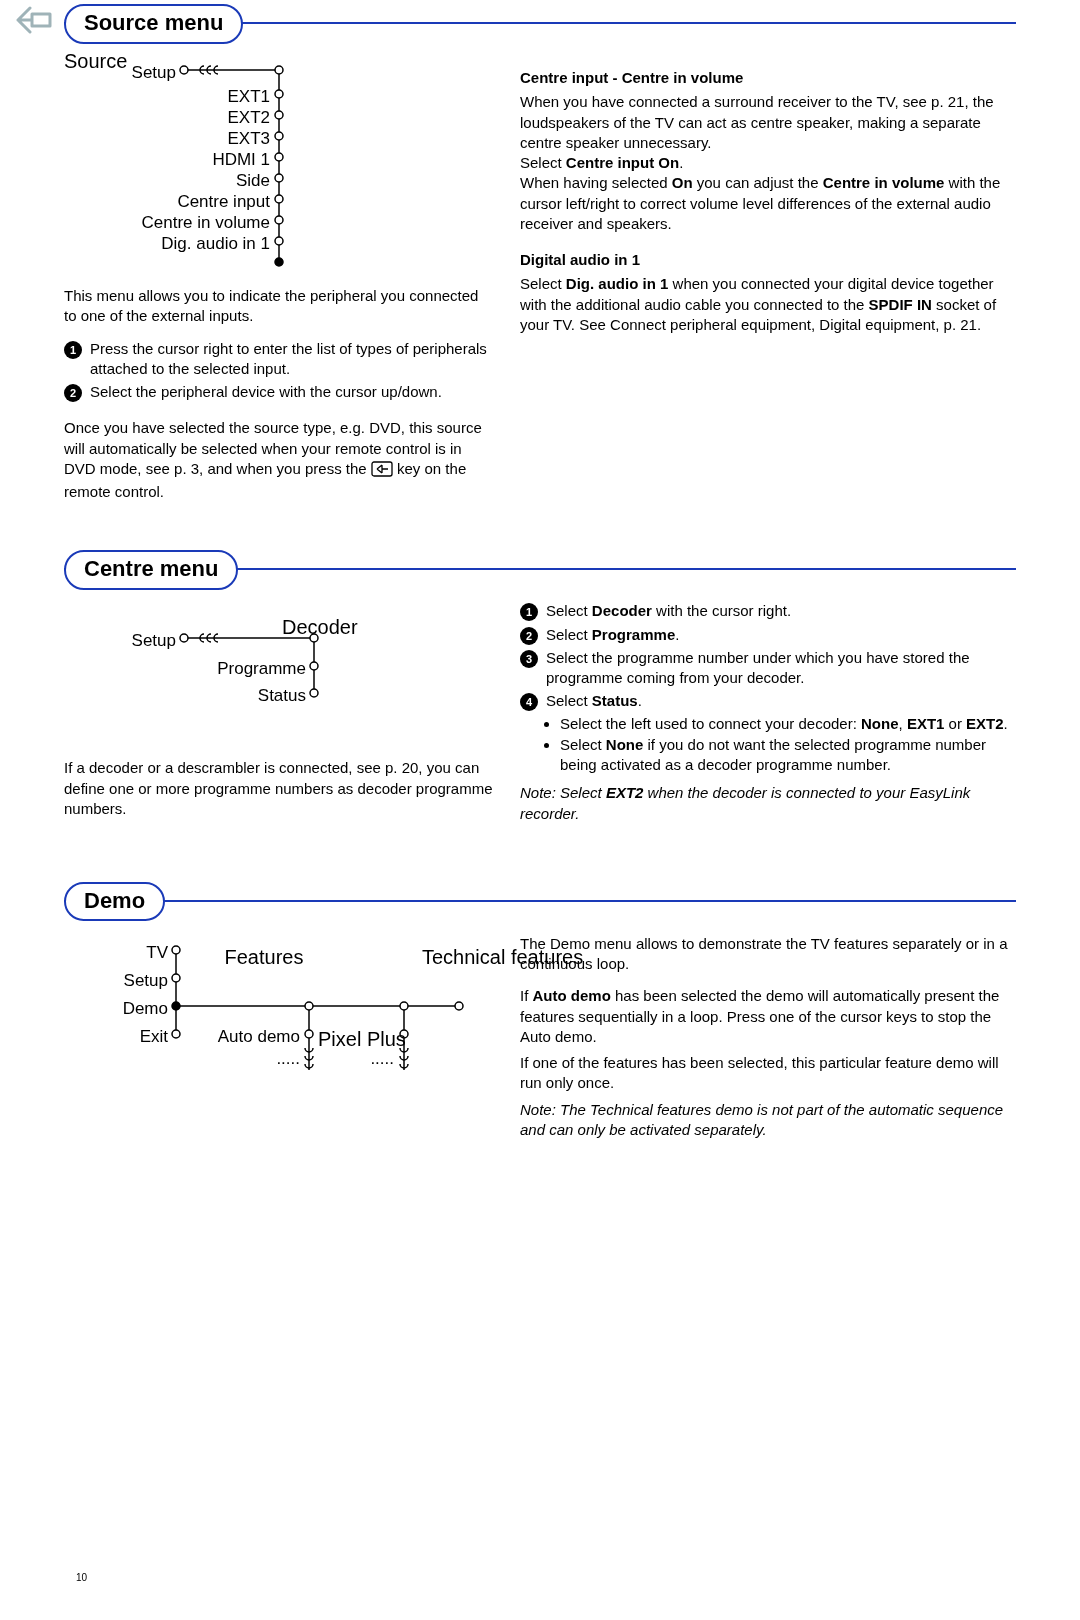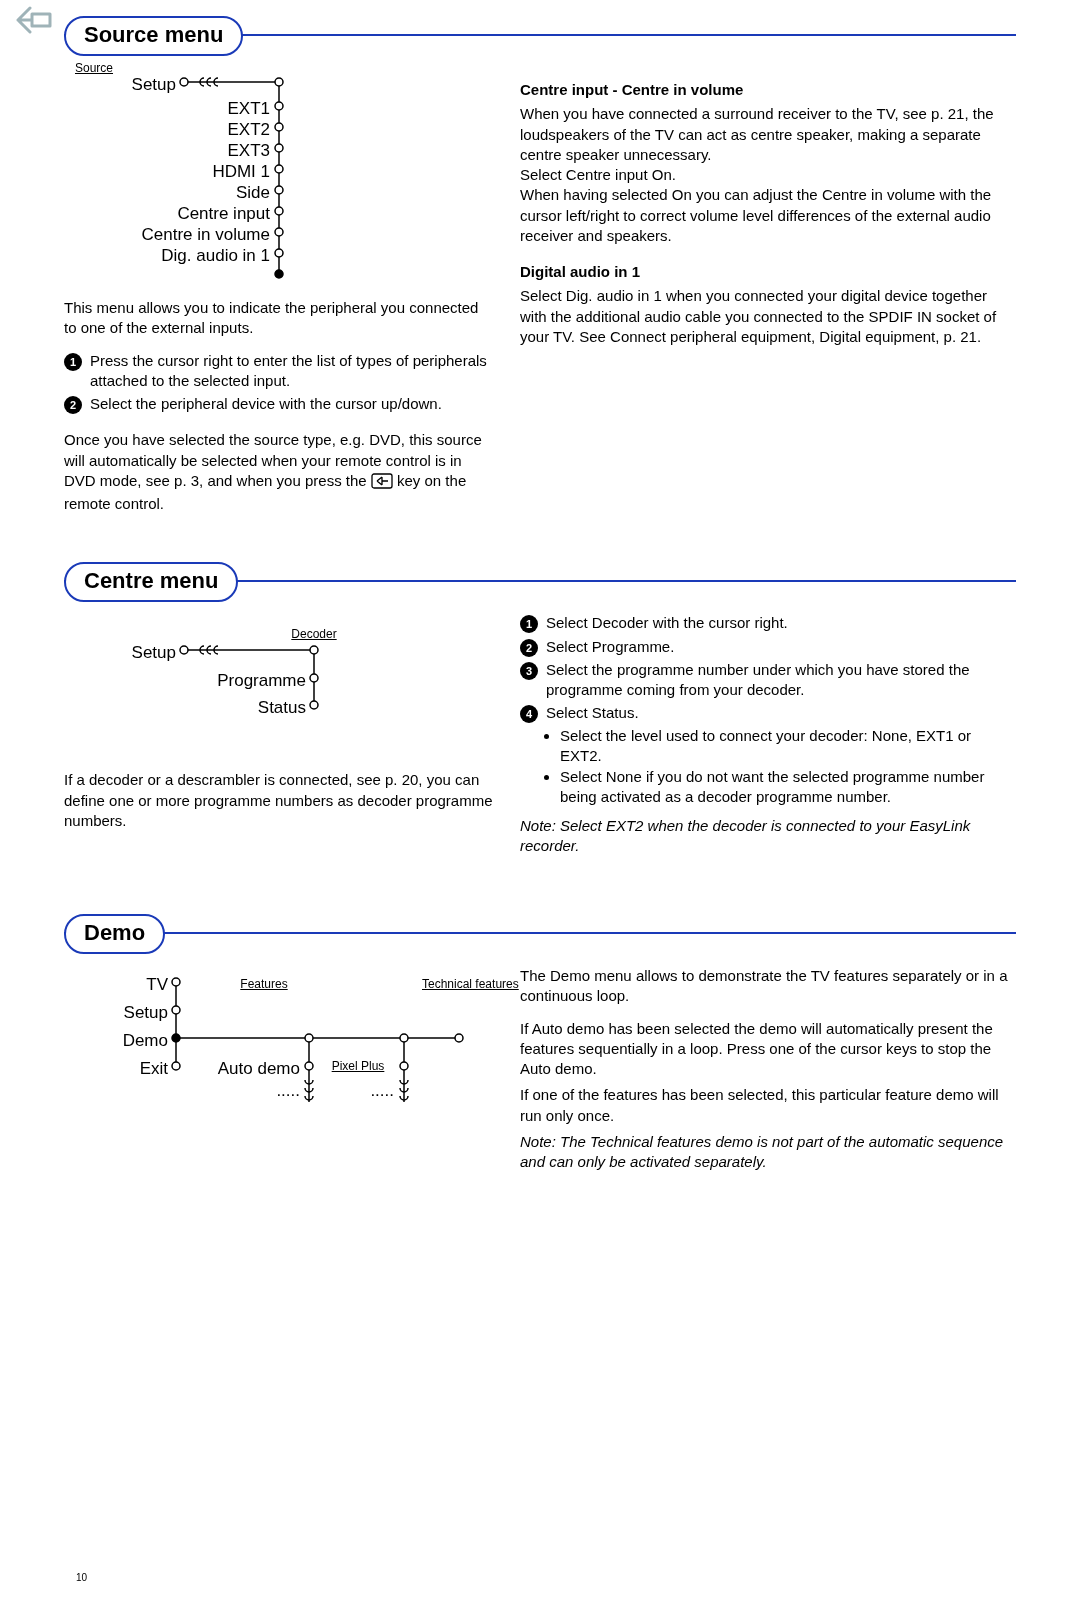--- a/index.html
+++ b/index.html
@@ -8,21 +8,21 @@
     font-size: 15px;
     line-height: 1.35;
     color: #000;
     background: #fff;
   }
   .page {
     width: 1080px;
     height: 1620px;
     position: relative;
     box-sizing: border-box;
-    padding: 16px 64px 0 64px;
+    padding: 4px 64px 0 64px;
   }
   .back-arrow {
     position: absolute;
     left: 16px;
     top: 6px;
     color: #9fb3b8;
   }
   .section-head {
     position: relative;
     height: 42px;
@@ -46,21 +46,21 @@
     color: #000;
   }
   .cols {
     display: flex;
     gap: 26px;
   }
   .col-left { width: 430px; flex: 0 0 430px; }
   .col-right { flex: 1; }
   .diagram { position: relative; height: 220px; }
   .d-label { position: absolute; font-size: 17px; text-align: right; white-space: nowrap; }
-  .d-label-c { position: absolute; font-size: 12px; text-align: center; white-space: nowrap; text-decoration: underline; }
+  .d-label-c { position: absolute; font-size: 20px; text-align: center; white-space: nowrap; }
   .step {
     display: flex;
     gap: 8px;
     margin: 3px 0 3px 0;
   }
   .step .num {
     flex: 0 0 18px;
     height: 18px;
     border-radius: 50%;
     background: #000;
@@ -72,21 +72,21 @@
     margin-top: 2px;
   }
   .step .txt { flex: 1; }
   p { margin: 4px 0 12px 0; }
   .sub-h { font-weight: 700; margin-top: 16px; }
   .indent { }
   .bullet-list { margin: 2px 0 4px 0; padding-left: 14px; }
   .bullet-list li { margin: 1px 0; list-style: disc; }
   .note { font-style: italic; }
   .pgnum { position: absolute; bottom: 36px; left: 76px; font-size: 10px; }
-  b { font-weight: 400; }
+  b { font-weight: 700; }
 </style>
 </head>
 <body>
 
 <div class="page">
 
   <span class="back-arrow">
     <svg width="36" height="28" viewBox="0 0 36 28">
         <path d="M14 2 L2 14 L14 26 M2 14 L16 14 M16 8 L34 8 L34 20 L16 20 Z" fill="none" stroke="#9fb3b8" stroke-width="3" stroke-linejoin="round" stroke-linecap="round"></path>
       </svg>
@@ -209,21 +209,21 @@
       </div>
       <div class="step">
           <span class="num">3</span>
         <span class="txt">Select the programme number under which you have stored the programme coming from your decoder.</span>
       </div>
       <div class="step">
           <span class="num">4</span>
         <span class="txt">
           <span>Select </span><b>Status</b><span>.</span>
           <ul class="bullet-list">
-            <li><span>Select the level used to connect your decoder: </span><b>None</b><span>, </span><b>EXT1</b><span> or </span><b>EXT2</b><span>.</span></li>
+            <li><span>Select the left used to connect your decoder: </span><b>None</b><span>, </span><b>EXT1</b><span> or </span><b>EXT2</b><span>.</span></li>
             <li><span>Select </span><b>None</b><span> if you do not want the selected programme number being activated as a decoder programme number.</span></li>
           </ul>
         </span>
       </div>
 
       <p class="note">
         <span>Note: Select </span><b style="font-style:italic">EXT2</b><span> when the decoder is connected to your EasyLink recorder.</span>
       </p>
     </div>
   </div>

